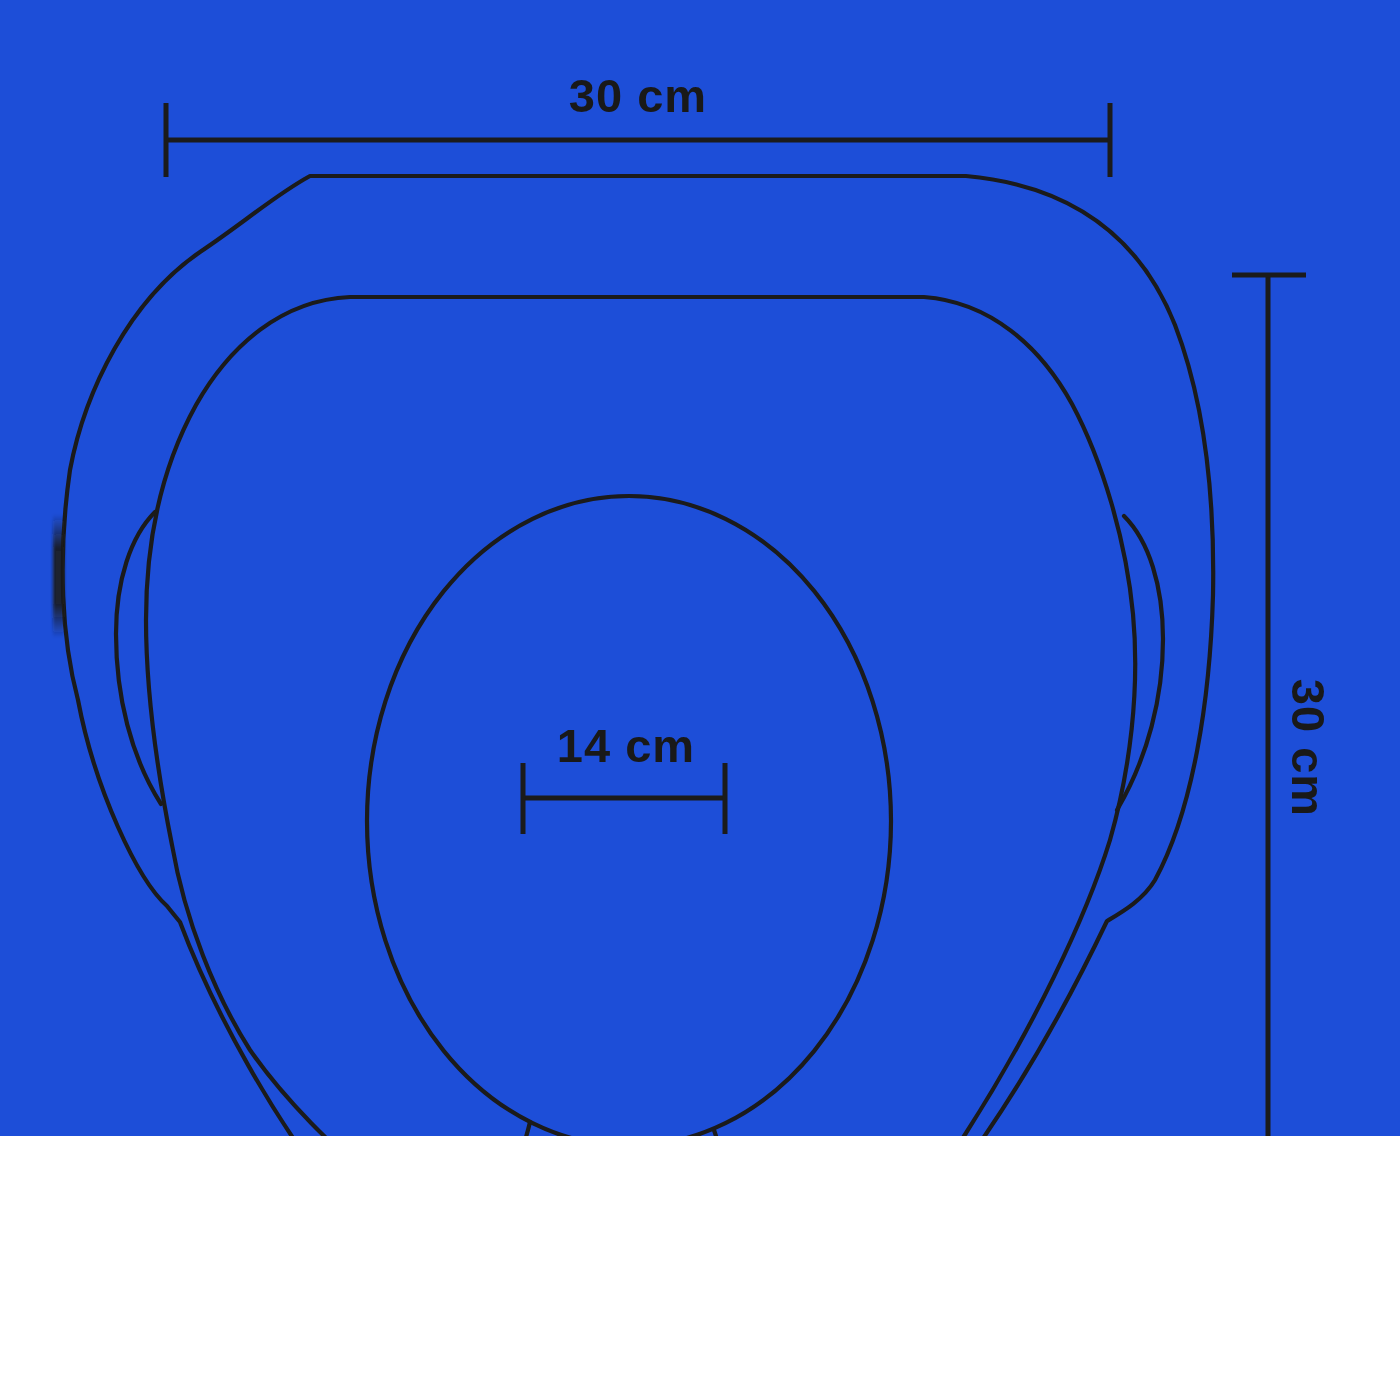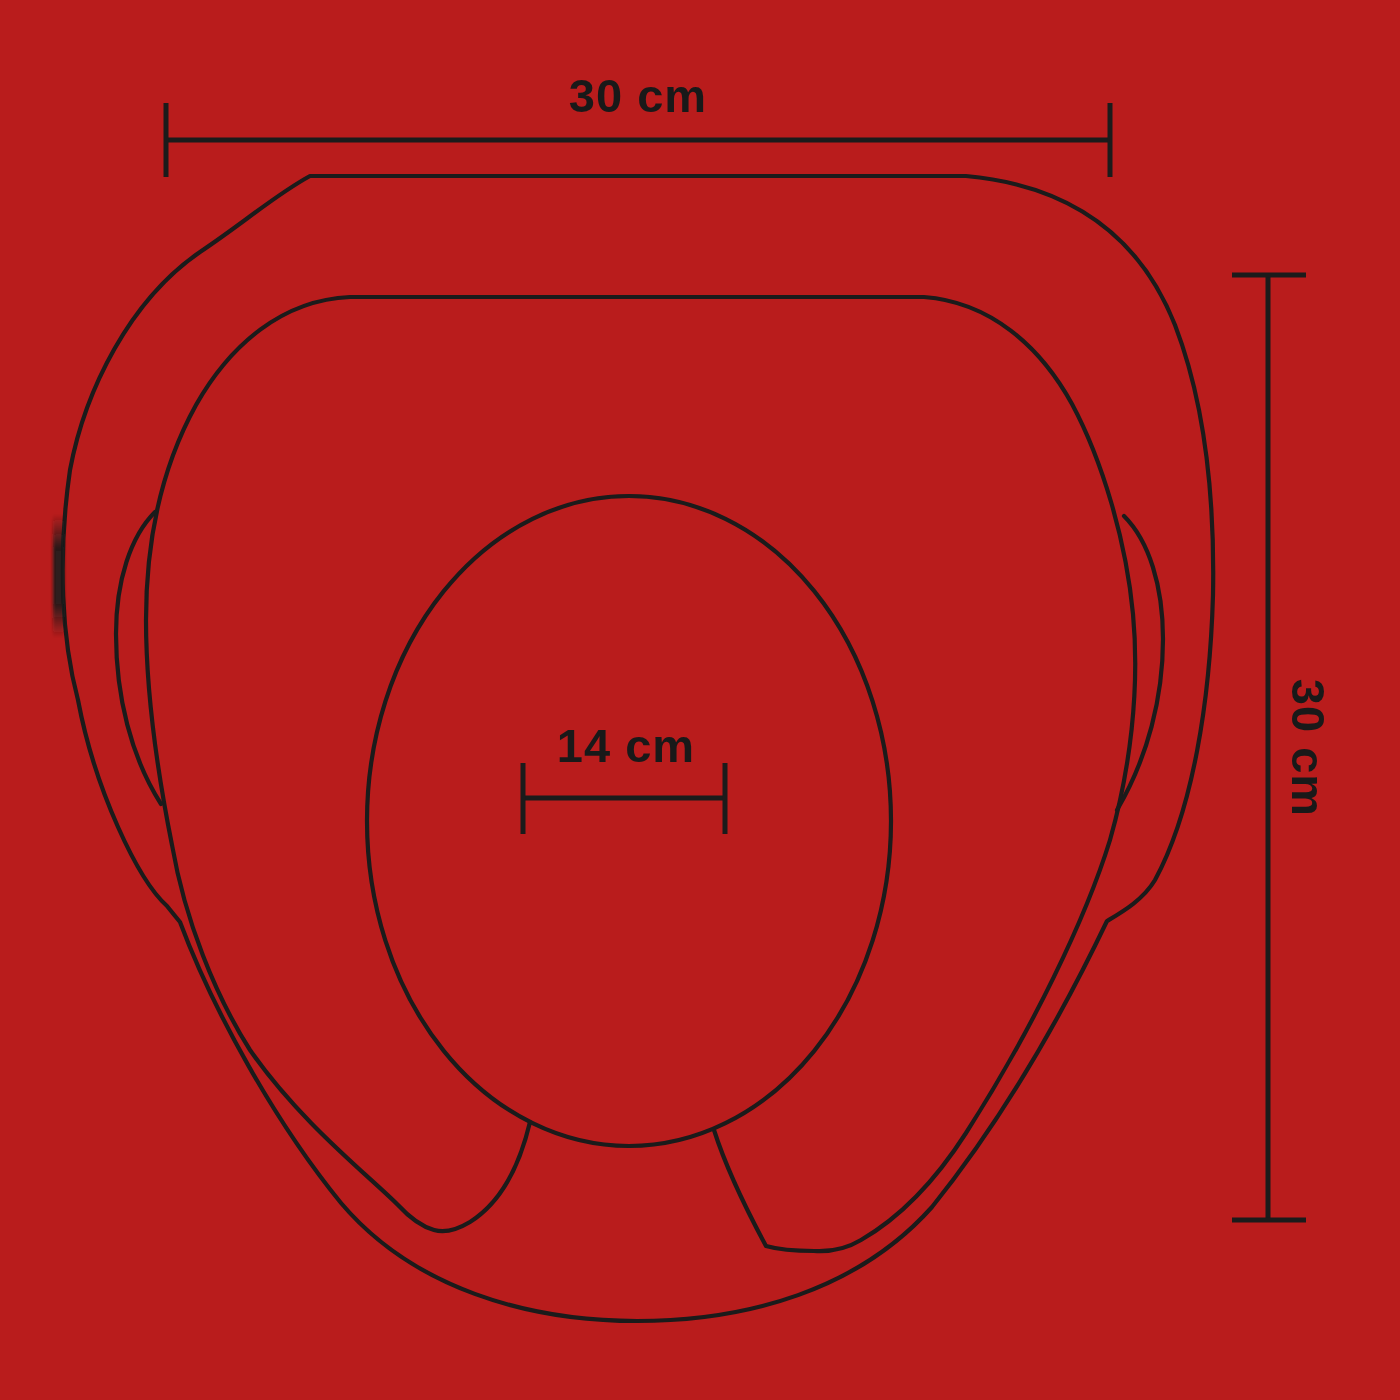--- a/index.html
+++ b/index.html
@@ -1,21 +1,21 @@
 <!DOCTYPE html>
 <html><head>
 <meta charset="utf-8">
 <style>
   html, body { margin: 0; padding: 0; }
   body { font-family: "Liberation Sans", sans-serif; }
   .canvas {
     position: relative;
     width: 1400px;
-    height: 1400px;
-    background: #b91c1c;
+    height: 1136px;
+    background: #1d4ed8;
     overflow: hidden;
   }
   svg { position: absolute; inset: 0; display: block; }
   .draw-line {
     fill: none;
     stroke: #1b1b1b;
     stroke-width: 4.2;
     stroke-linecap: round;
     stroke-linejoin: round;
   }

